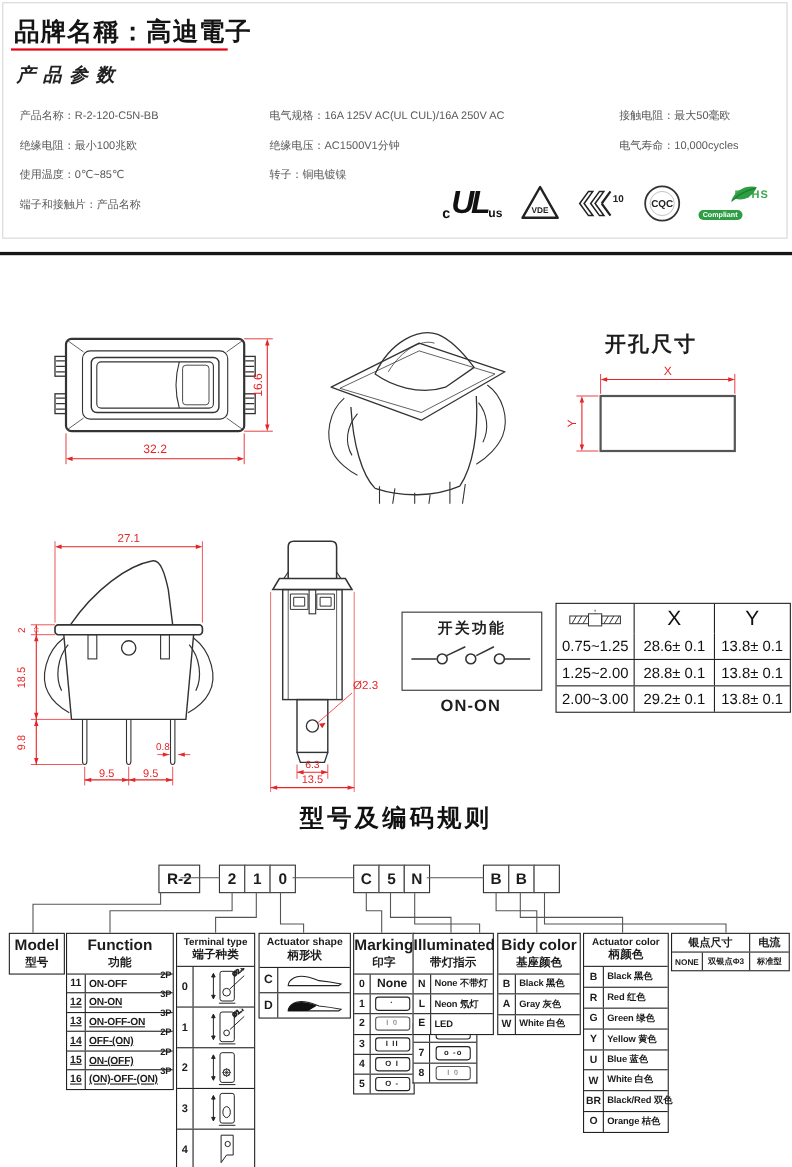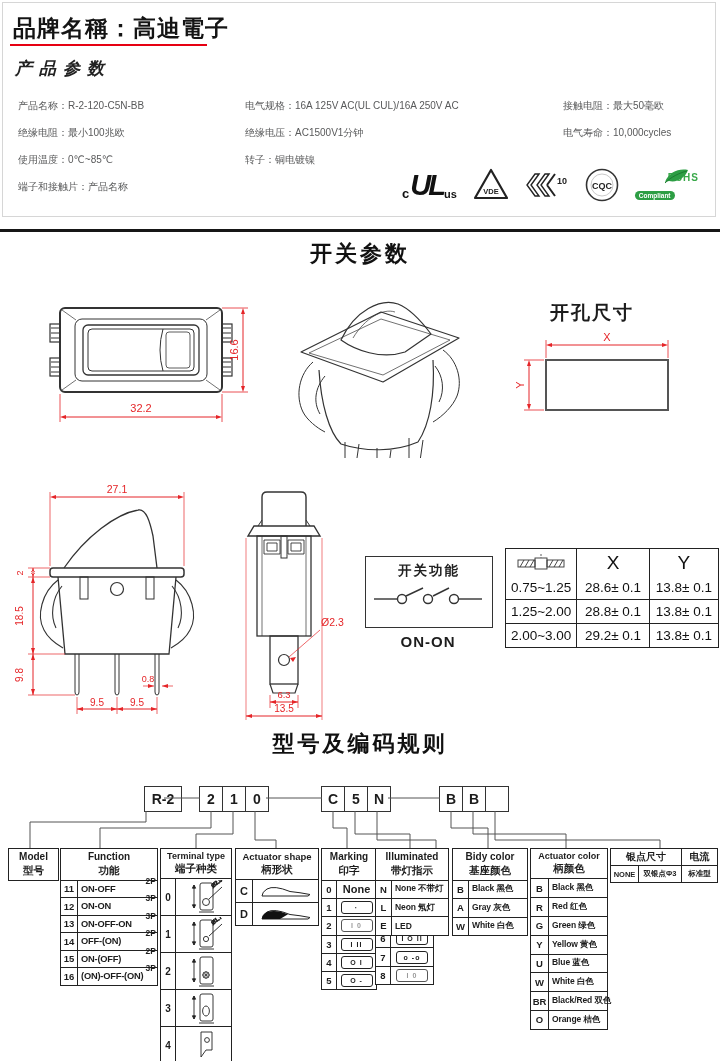--- a/index.html
+++ b/index.html
@@ -52,31 +52,31 @@
   .xy-body .xyc{height:23px;}
   
   .code-strip{left:0;top:786px;width:720px;height:26px;}
   .code-group{position:absolute;top:0;display:flex;}
   .code-cell{width:22px;height:24px;border:1.3px solid #333;margin-left:-1px;display:flex;
              align-items:center;justify-content:center;font-size:14px;font-weight:bold;background:#fff;}
   .code-cell.wide{width:36px;margin-left:16px;}
   
   .tbl{position:absolute;border:1.5px solid #222;background:#fff;}
   .th2{border-bottom:1.3px solid #222;text-align:center;padding:2px 0 3px;line-height:1.25;}
-  .th-en{font-size:10px;font-weight:bold;display:block;}
+  .th-en{font-size:14px;font-weight:bold;display:block;}
   .th-zh{font-size:10.5px;font-weight:bold;display:block;}
   .lrow{display:flex;align-items:stretch;}
   .lrow + .lrow{border-top:1px solid #222;}
   .lcode{flex:0 0 16px;border-right:1px solid #222;display:flex;align-items:center;
          justify-content:center;font-size:9.5px;font-weight:bold;}
   .lval{flex:1;display:flex;align-items:center;padding-left:3px;font-size:8.5px;font-weight:bold;
         white-space:nowrap;letter-spacing:-0.1px;}
   
   .frow{position:relative;display:flex;height:16.5px;}
-  .frow + .frow{border-top:1px solid #222;}
+  .frow + .frow{border-top:1px solid #222;text-decoration:underline;}
   .fcode{flex:0 0 16px;border-right:1px solid #222;display:flex;align-items:center;justify-content:center;
          font-size:9.5px;font-weight:bold;}
   .fval{flex:1;display:flex;align-items:center;padding-left:3px;font-size:9.3px;font-weight:bold;
         white-space:nowrap;letter-spacing:-0.2px;}
   .fp{position:absolute;right:1px;top:-5px;font-size:8.5px;font-weight:bold;background:transparent;}
   
   .trow{display:flex;height:36px;}
   .trow + .trow{border-top:1px solid #222;}
   .tcode{flex:0 0 14px;border-right:1px solid #222;display:flex;align-items:center;justify-content:center;
          font-size:10px;font-weight:bold;}
@@ -157,21 +157,20 @@
       <span class="rohs-txt">RoHS</span>
       <svg width="30" height="20" viewBox="0 0 30 20" style="position:absolute;right:-4px;top:-2px">
         <path d="M4,16 C8,6 18,2 27,4 C24,12 16,17 8,15 Z" fill="#2d9e44"></path>
         <path d="M4,17 C10,11 18,7 26,5" stroke="#1c7a31" stroke-width="1" fill="none"></path>
       </svg>
       <span class="rohs-pill">Compliant</span>
     </div>
   </div>
 
   <div class="abs divider"></div>
-  <div class="abs h-center switch-title">开关参数</div>
 
   <svg class="abs" style="left:35px;top:298px" width="225" height="140" viewBox="0 0 225 140">
     <g fill="none" stroke="#333">
       <rect x="25" y="10" width="162" height="84" rx="5" stroke-width="2"></rect>
       <rect x="40" y="21" width="132" height="62" rx="7" stroke-width="1"></rect>
       <path d="M27,12 L41,22 M185,12 L171,22 M27,92 L41,82 M185,92 L171,82" stroke-width="0.7"></path>
       <rect x="48" y="27" width="116" height="50" rx="5" stroke-width="1.3"></rect>
       <rect x="53" y="31" width="106" height="42" rx="4" stroke-width="1"></rect>
       <path d="M128,31 Q122,52 128,73" stroke-width="1"></path>
       <rect x="131" y="34" width="24" height="36" rx="3" stroke-width="0.8"></rect>

